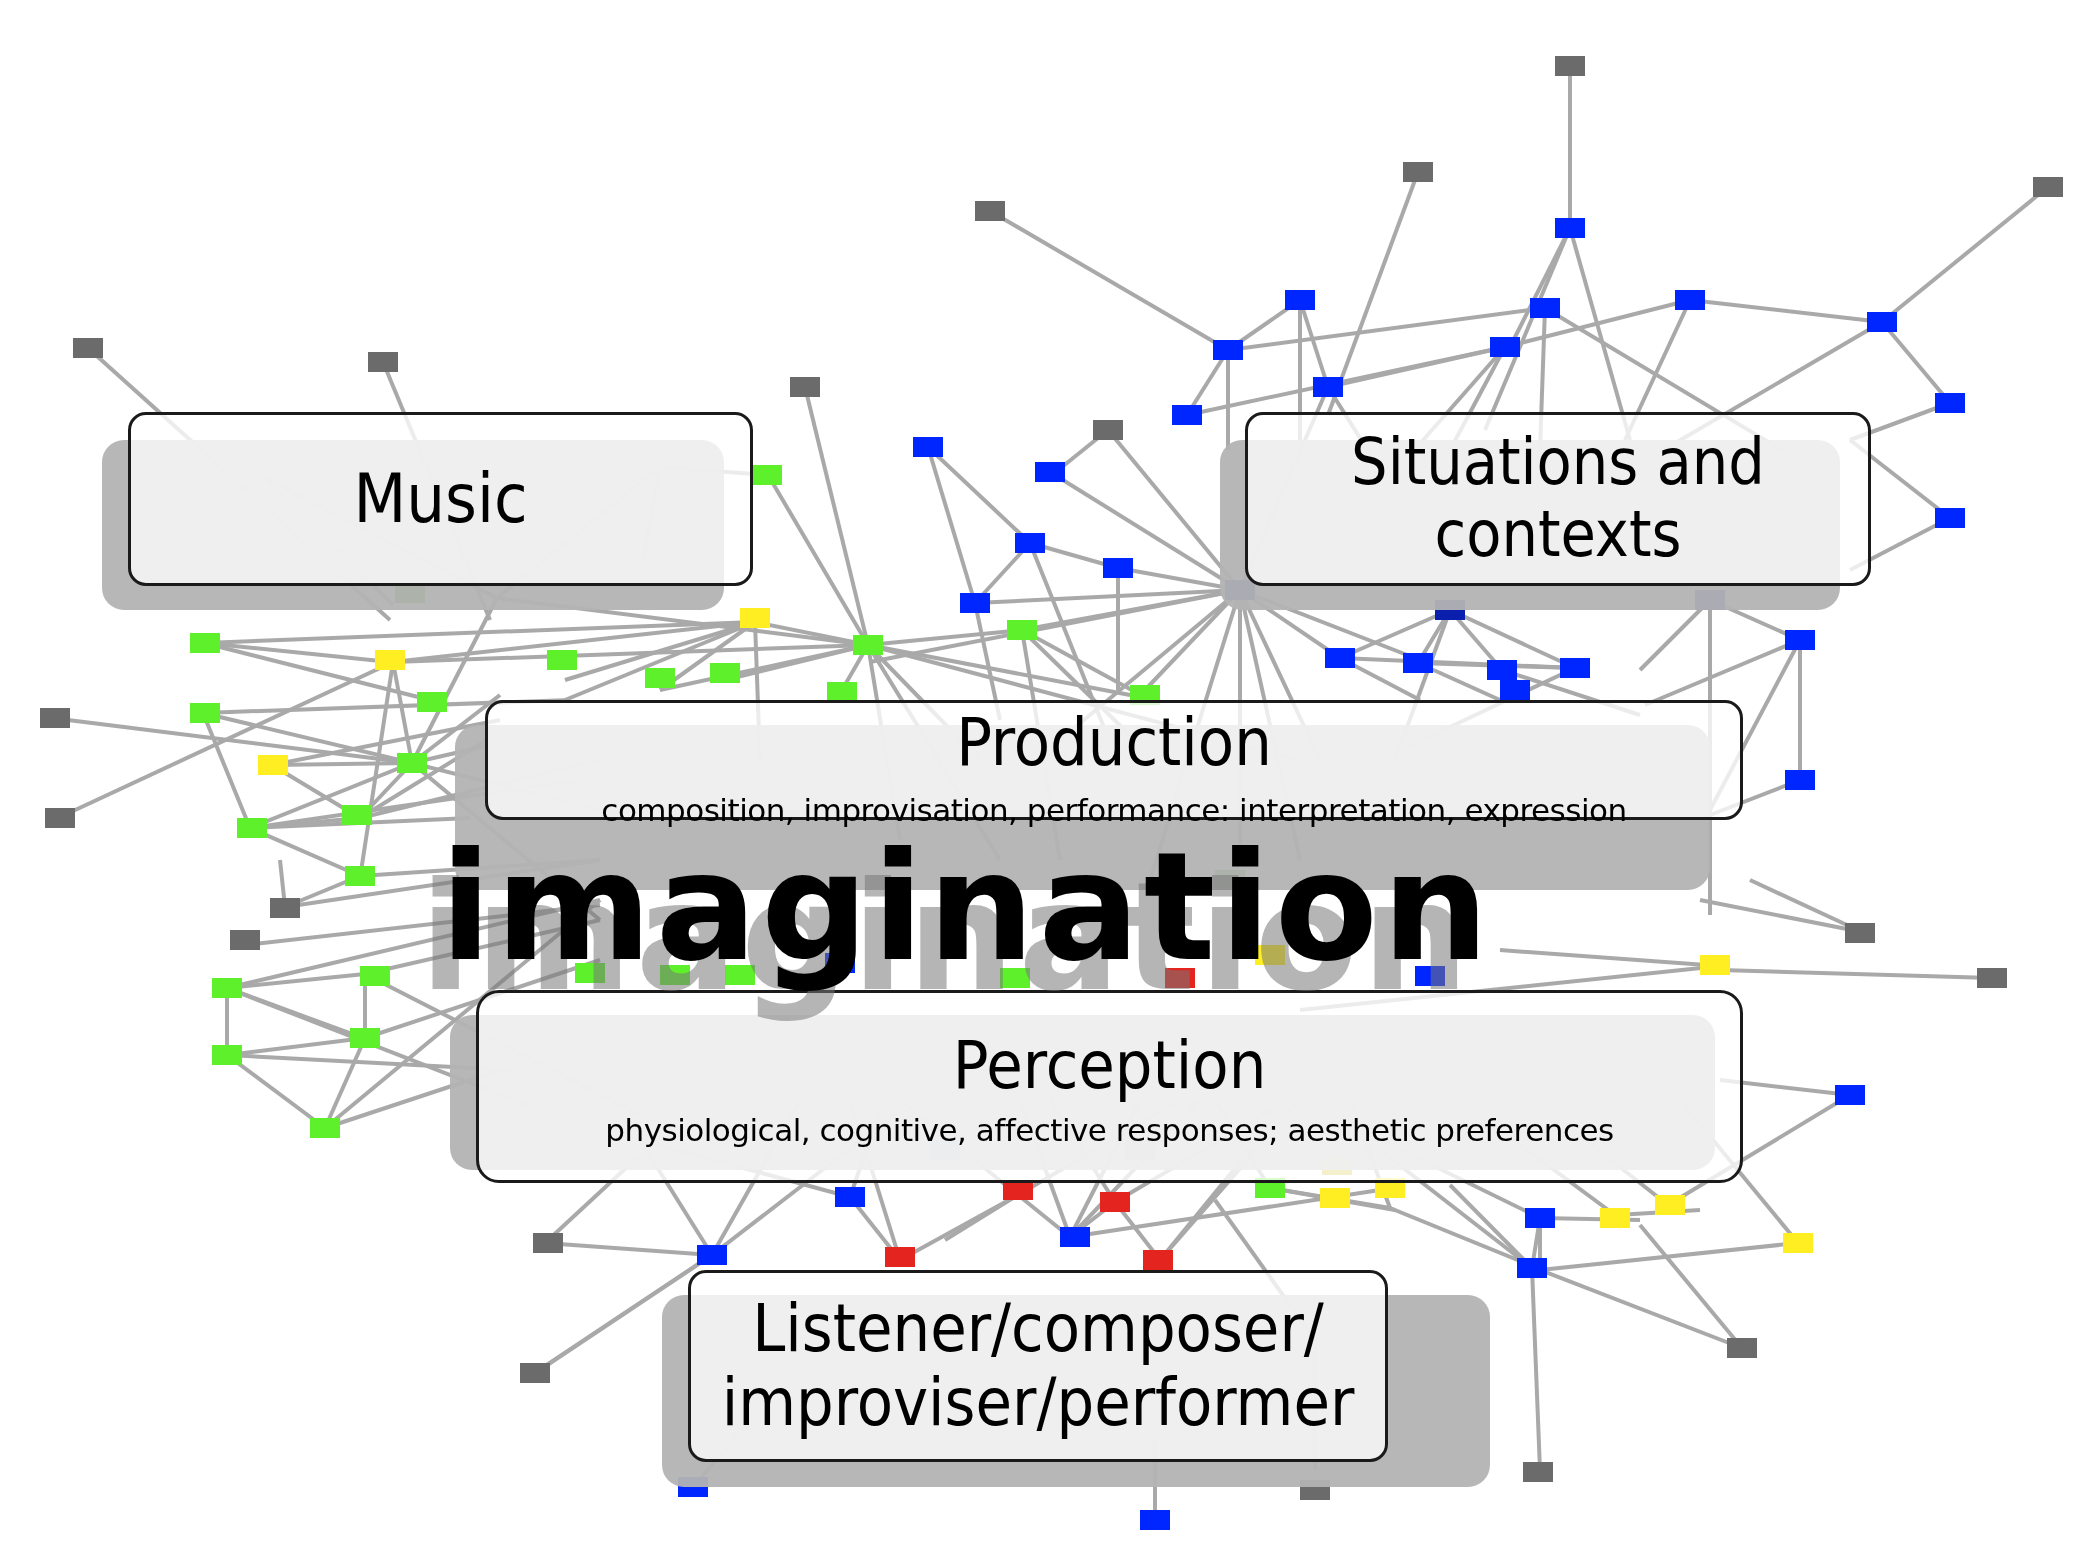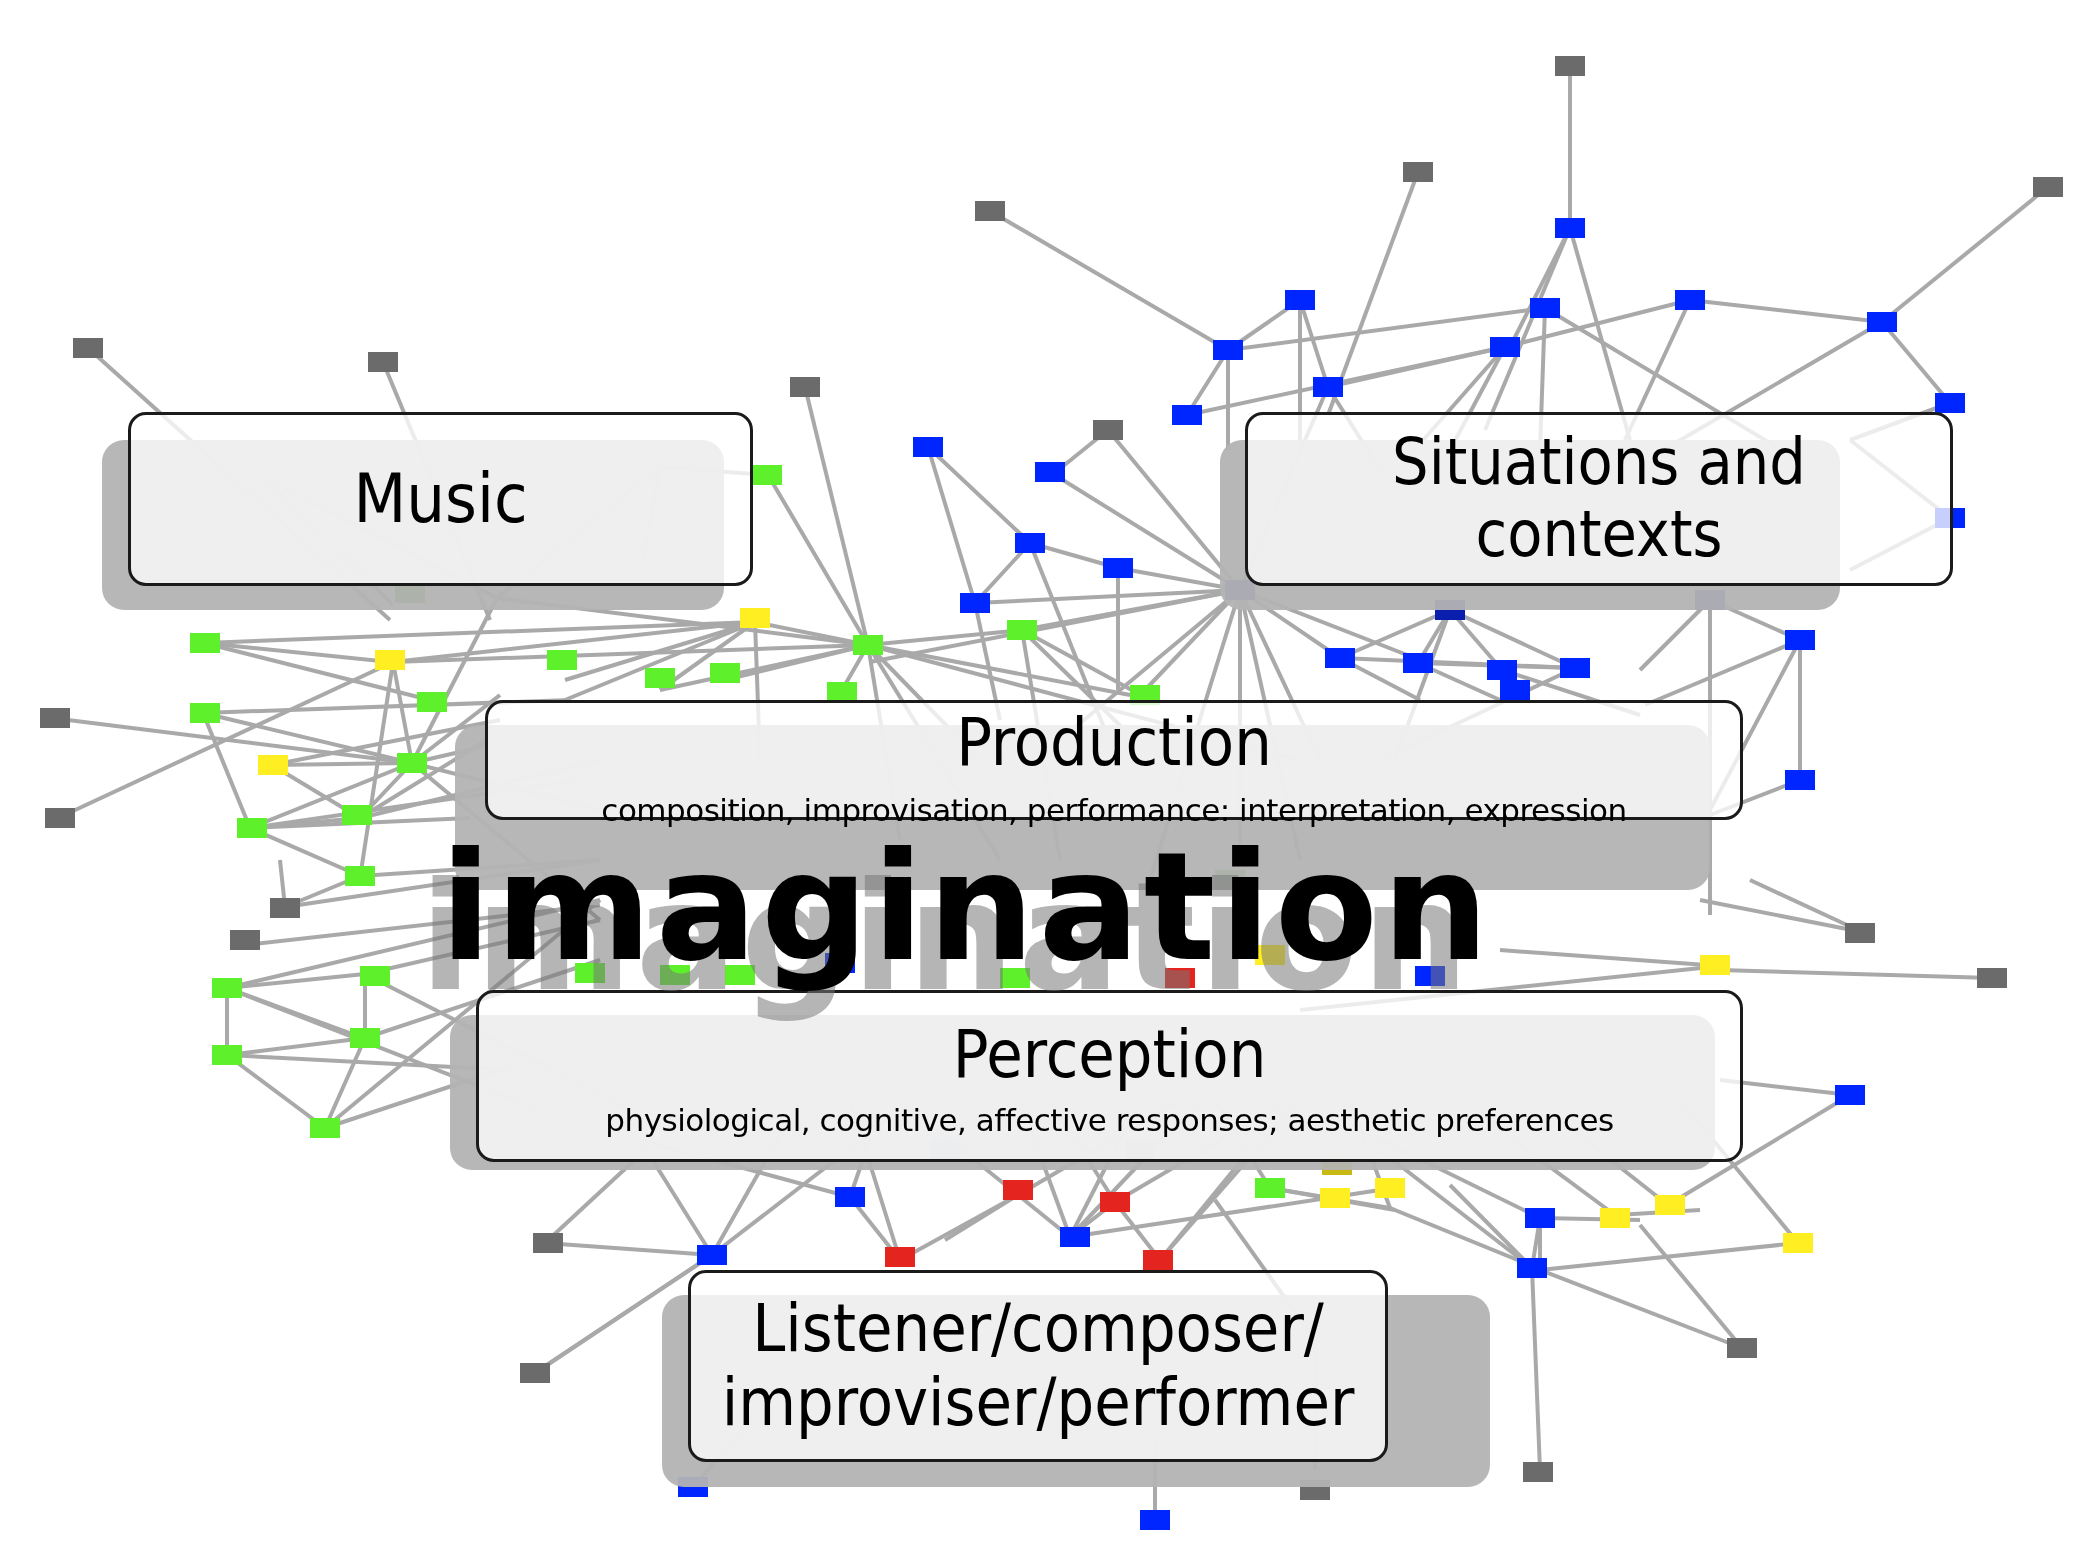--- a/index.html
+++ b/index.html
@@ -347,32 +347,32 @@
     <rect class="node" fill="#b31b17" x="1125" y="1140" width="30" height="20"></rect>
   </g>
 </svg>
 
 <div class="shadow" style="left:102px;top:440px;width:622px;height:170px;"></div>
 <div class="box" id="music" style="left:128px;top:412px;width:625px;height:174px;">
   <span class="title">Music</span>
 </div>
 
 <div class="shadow" style="left:1220px;top:440px;width:620px;height:170px;"></div>
-<div class="box" id="situations" style="left:1245px;top:412px;width:708px;height:174px;padding:0 40px;">
+<div class="box" id="situations" style="left:1245px;top:412px;width:626px;height:174px;padding:0 40px;">
   <span class="title">Situations and contexts</span>
 </div>
 
 <div class="shadow" style="left:455px;top:725px;width:1255px;height:165px;"></div>
 <div class="box" id="production" style="left:485px;top:700px;width:1258px;height:120px;">
   <span class="title">Production</span>
   <span class="sub">composition, improvisation, performance: interpretation, expression</span>
 </div>
 
 <div class="shadow" style="left:450px;top:1015px;width:1265px;height:155px;"></div>
-<div class="box" id="perception" style="left:476px;top:990px;width:1267px;height:172px;">
+<div class="box" id="perception" style="left:476px;top:990px;width:1267px;height:193px;border-radius:23px;">
   <span class="title">Perception</span>
   <span class="sub">physiological, cognitive, affective responses; aesthetic preferences</span>
 </div>
 
 <div class="shadow" style="left:662px;top:1295px;width:828px;height:192px;"></div>
 <div class="box" id="listener" style="left:688px;top:1270px;width:700px;height:192px;padding:0 30px;">
   <span class="title">Listener/composer/ improviser/performer</span>
 </div>
 
 <div class="imag" id="imag-shadow">imagination</div>

